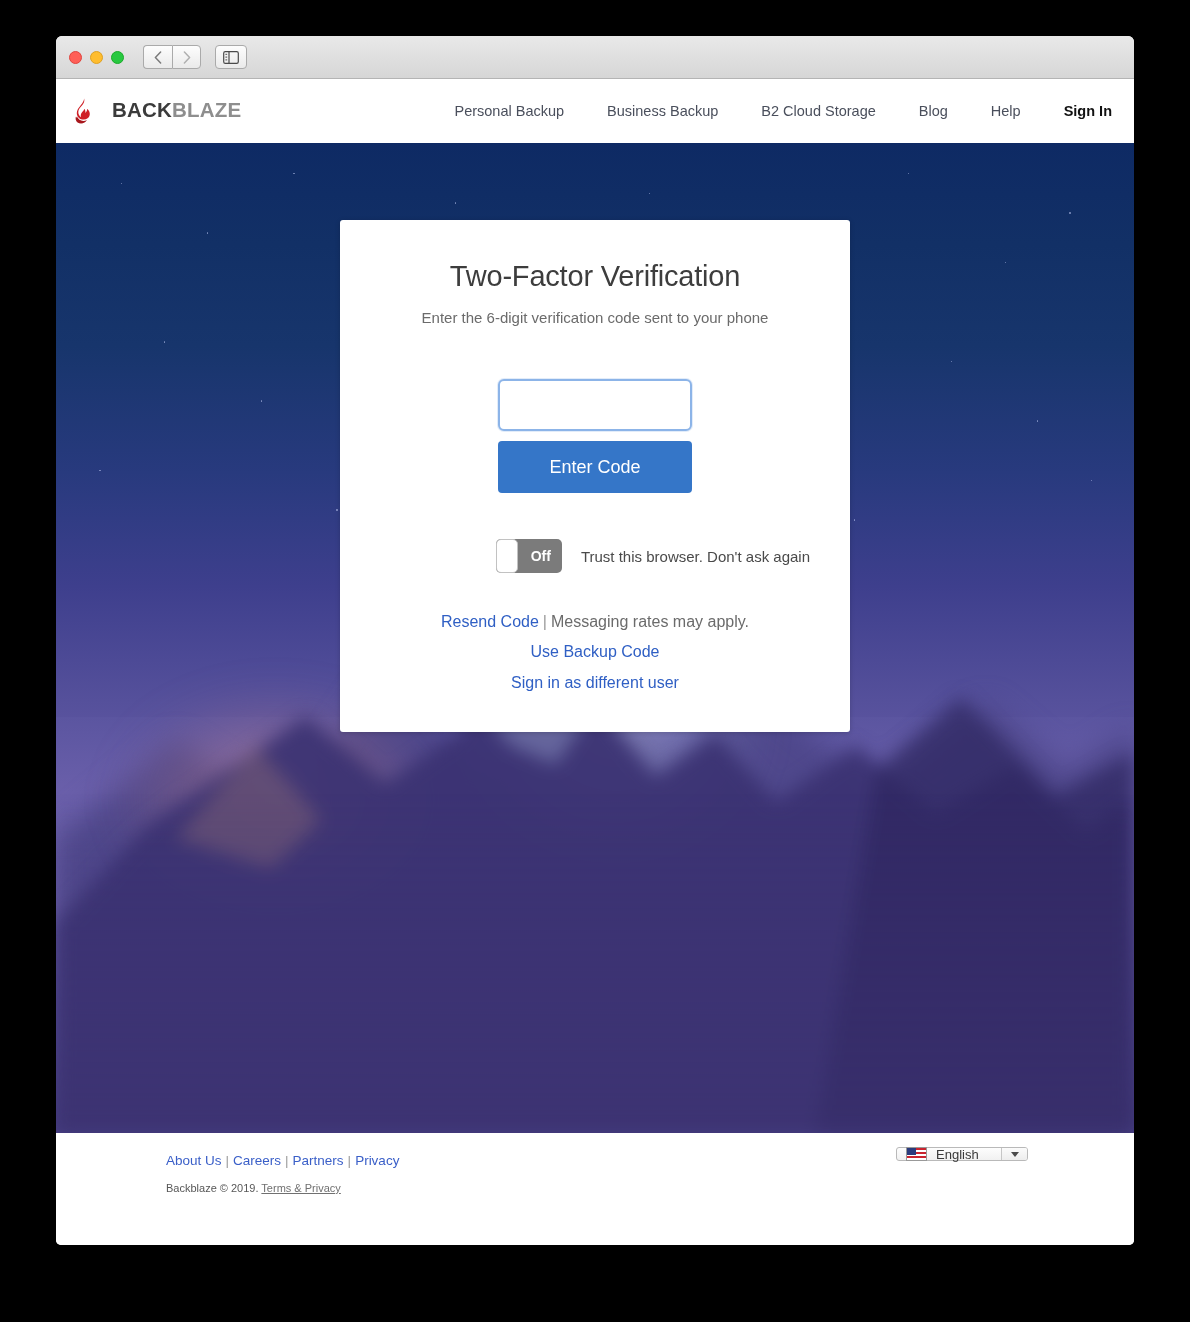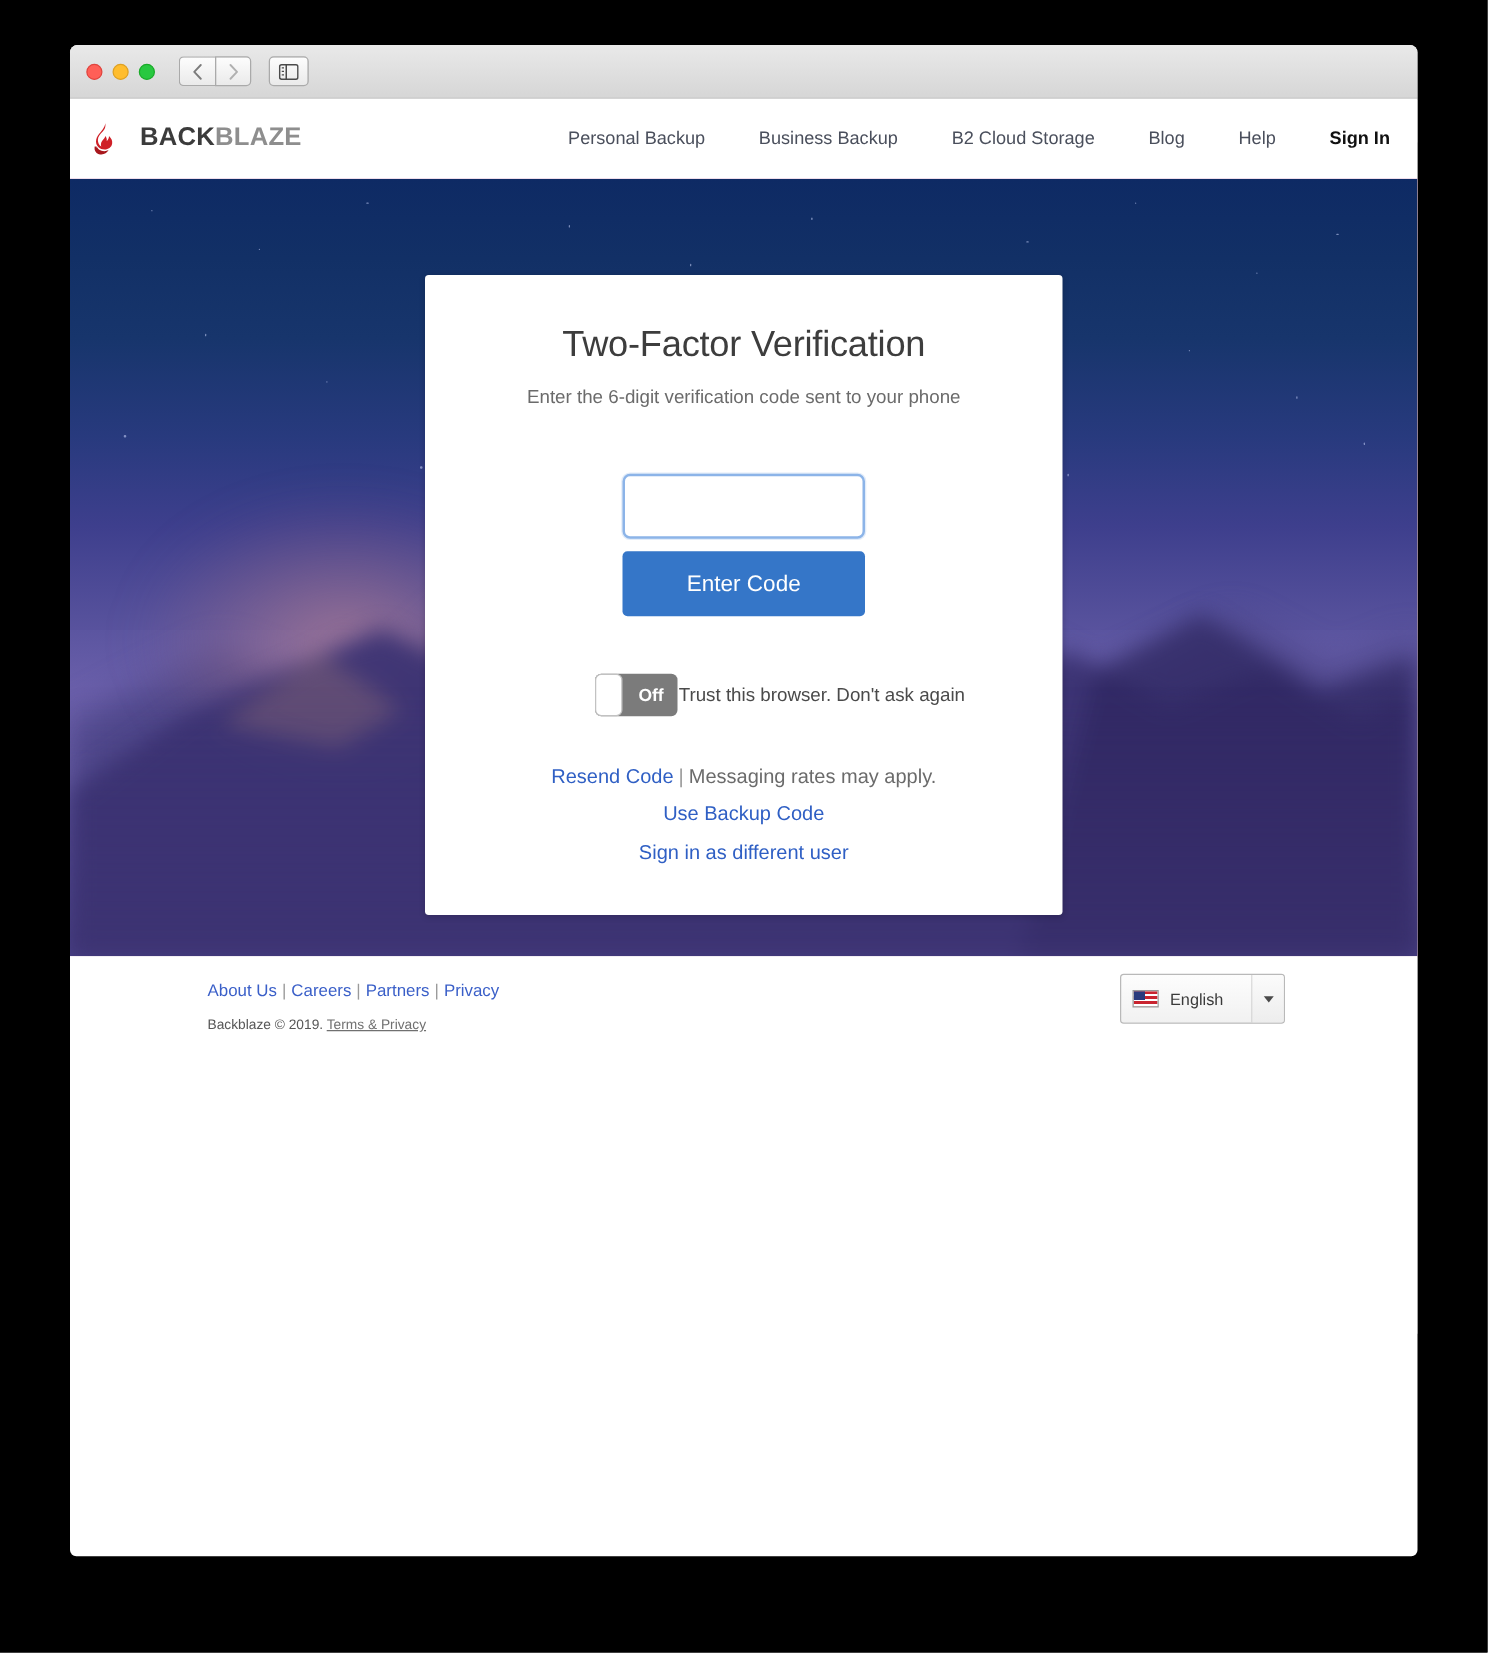--- a/index.html
+++ b/index.html
@@ -112,23 +112,23 @@
   .mainnav { margin-left: auto; display: flex; align-items: center; gap: 43px; justify-content: flex-end; }
   .navlink {
     font-size: 14.5px; color: #4a4f5c; text-decoration: none;
     white-space: nowrap;
   }
   .navlink.active { color: #111; font-weight: bold; }
 
   
   .hero {
     position: relative;
-    height: 622px;
+    height: 990px;
     overflow: hidden;
-    background: #f9a8d4;
+    background: #fdba74;
   }
   .hero-bg { position: absolute; inset: 0; }
   .sky {
     position: absolute; left: 0; right: 0; top: 0; height: 64%;
     background: linear-gradient(180deg,
       #0e2a64 0%, #123066 16%, #17356c 32%,
       #283a7e 52%, #3e3f8d 70%, #55509b 88%, #6459a6 100%);
   }
   .sky-lower {
     position: absolute; left: 0; right: 0; top: 58%; bottom: 0;
@@ -205,22 +205,22 @@
     width: 194px; height: 52px;
     margin: 10px auto 0;
     background: #3576c8;
     border: none; border-radius: 4px;
     color: #fff; font-size: 18px;
     font-family: "Liberation Sans", sans-serif;
     cursor: pointer;
   }
 
   .trust-row {
-    display: flex; align-items: center; justify-content: center;
-    gap: 1px; margin: 46px 0 0; padding-left: 58px;
+    display: flex; align-items: center; justify-content: flex-end;
+    gap: 19px; margin: 46px 0 0; padding-left: 58px;
   }
   .toggle {
     position: relative;
     width: 66px; height: 34px;
     background: #7b7b7b;
     border-radius: 5px;
     display: flex; align-items: center; justify-content: flex-end;
     padding-right: 11px;
     cursor: pointer;
   }
@@ -250,21 +250,21 @@
     height: 302px;
   }
   .foot-links { font-size: 13.5px; color: #7a7a7a; margin-bottom: 14px; }
   .foot-links a { color: #3a5fc8; text-decoration: none; }
   .foot-links .bar { color: #9a9a9a; margin: 0 4px; }
   .copyright { font-size: 11px; color: #575757; }
   .copyright a { color: #707070; text-decoration: underline; }
 
   .lang {
     position: absolute; right: 106px; top: 14px;
-    width: 132px; height: 40px;
+    width: 132px; height: 14px;
     background: linear-gradient(180deg,#fdfdfd 0%,#f1f1f1 100%);
     border: 1px solid #b9b9b9; border-radius: 3px;
     display: flex; align-items: center;
   }
   .lang .flag {
     width: 21px; height: 14px; margin: 0 9px 0 9px;
     position: relative; overflow: hidden; border: .5px solid #999;
     flex: none;
   }
   .flag .stripes {

